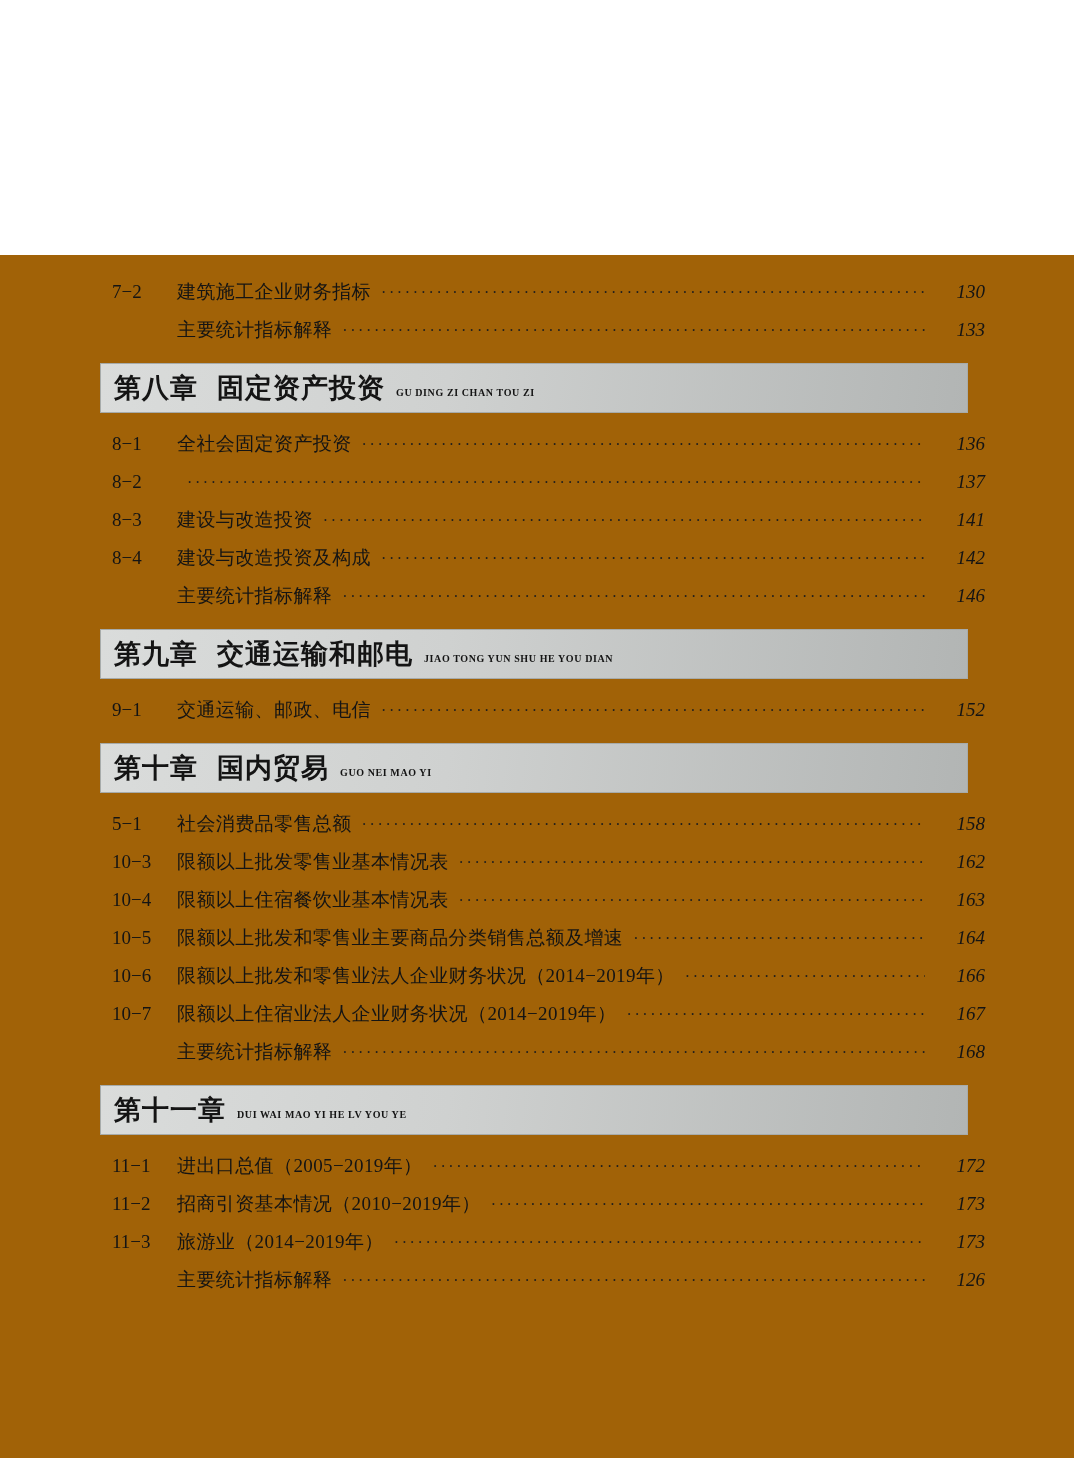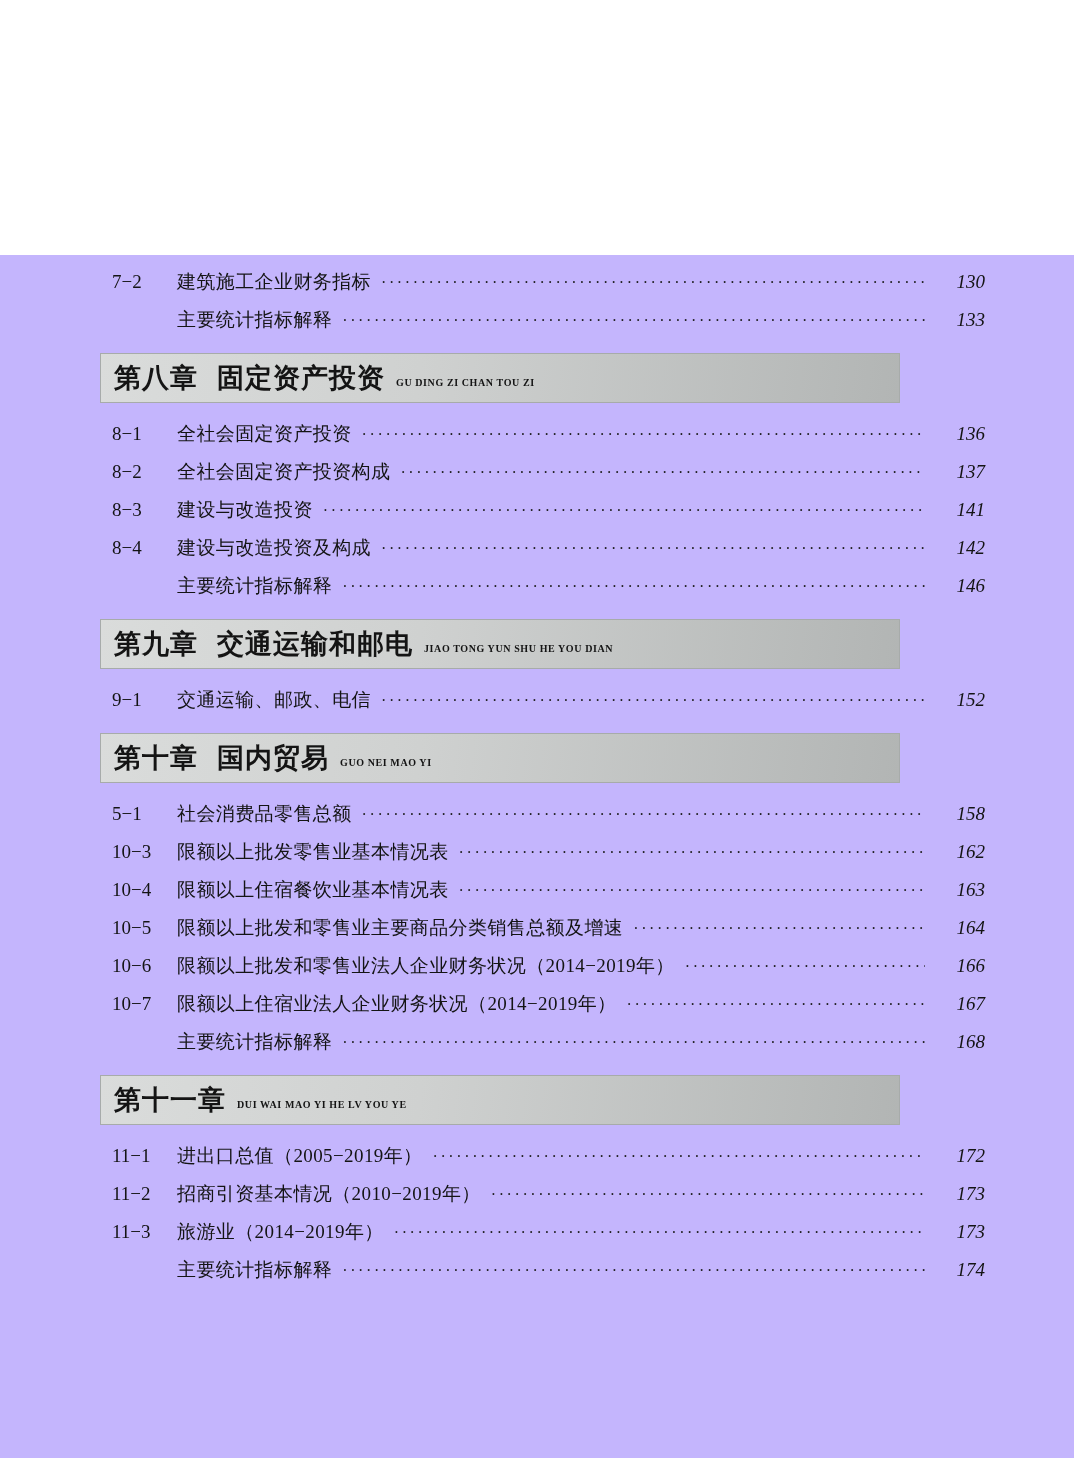--- a/index.html
+++ b/index.html
@@ -7,29 +7,29 @@
     width: 1074px; height: 1458px;
     background: #ffffff;
     font-family: "Liberation Serif", "DejaVu Serif", serif;
     color: #141414;
     overflow: hidden;
   }
   .page { width: 1074px; height: 1458px; position: relative; }
   .top-band { height: 255px; background: #ffffff; }
   .content-band {
     height: 1203px;
-    background: #c4b5fd;
+    background: #a16207;
     box-sizing: border-box;
-    padding-top: 8px;
+    padding-top: 18px;
   }
   .toc { margin-left: 100px; width: 885px; }
 
   
   .chapter-bar {
-    width: 800px; height: 50px;
+    width: 868px; height: 50px;
     margin: 14px 0 12px 0;
     box-sizing: border-box;
     background: linear-gradient(97deg, #dadcdb 0%, #cfd1d0 40%, #b2b5b4 100%);
     border: 1px solid #a7abaa;
     display: flex;
     align-items: center;
     padding-left: 13px;
   }
   .ch-label, .ch-title {
     font-family: "Liberation Sans", "DejaVu Sans", sans-serif;
@@ -104,21 +104,20 @@
   </div>
         <div class="entries">
           <div class="row">
     <span class="num">8−1</span>
     <span class="title">全社会固定资产投资</span>
     <span class="leader"></span>
     <span class="pageno">136</span>
   </div>
           <div class="row">
     <span class="num">8−2</span>
-    <span class="title">全社会固定资产投资构成</span>
     <span class="leader"></span>
     <span class="pageno">137</span>
   </div>
           <div class="row">
     <span class="num">8−3</span>
     <span class="title">建设与改造投资</span>
     <span class="leader"></span>
     <span class="pageno">141</span>
   </div>
           <div class="row">
@@ -216,18 +215,18 @@
           <div class="row">
     <span class="num">11−3</span>
     <span class="title">旅游业（2014−2019年）</span>
     <span class="leader"></span>
     <span class="pageno">173</span>
   </div>
           <div class="row">
     <span class="num"></span>
     <span class="title">主要统计指标解释</span>
     <span class="leader"></span>
-    <span class="pageno">174</span>
+    <span class="pageno">126</span>
   </div>
         </div>
       </div>
   </div>
 </div>
 
 </body></html>

